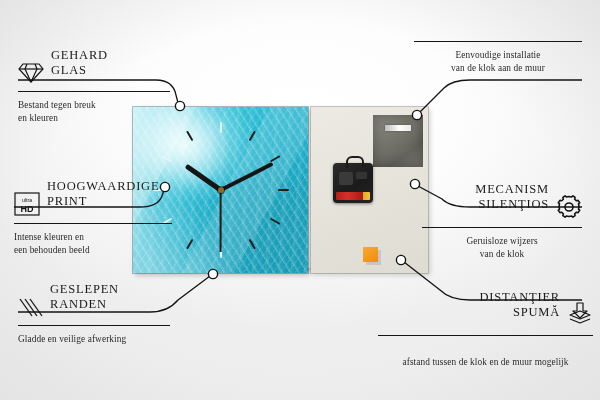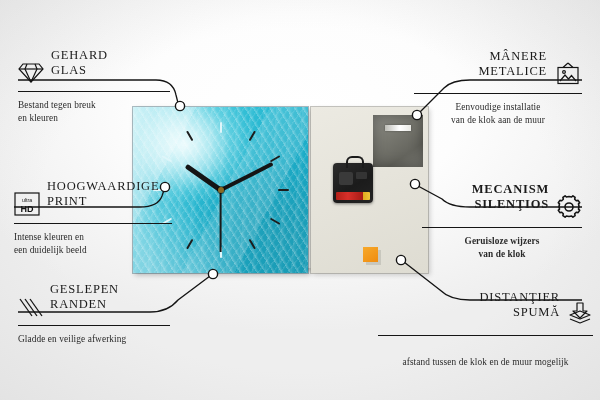--- a/index.html
+++ b/index.html
@@ -197,21 +197,21 @@
         <text x="13" y="19.5" font-family="Liberation Sans, sans-serif" font-size="9" font-weight="bold" text-anchor="middle" fill="#141414">HD</text>
       </svg>
     </span>
     <div>
       <div class="ttl"><span>HOOGWAARDIGE</span><br>
       <span>PRINT</span></div>
     </div>
   </div>
   <div class="rule" style="width:158px"></div>
   <div class="sub"><span>Intense kleuren en</span><br>
-  <span>een duidelijk beeld</span></div>
+  <span>een behouden beeld</span></div>
 </div>
 
 <div class="co left" style="left:18px;top:272px;width:160px;">
   <div class="head">
     <span class="ico">
       <svg width="25" height="22" viewBox="0 0 25 22" stroke="#141414" stroke-width="1.3" fill="none">
         <path d="M2 3 L14 20"></path>
           <path d="M7 3 L19 20"></path>
           <path d="M12 3 L24 20"></path>
       </svg>
@@ -219,40 +219,26 @@
     <div>
       <div class="ttl"><span>GESLEPEN</span><br>
       <span>RANDEN</span></div>
     </div>
   </div>
   <div class="rule" style="width:152px"></div>
   <div class="sub"><span>Gladde en veilige afwerking</span></div>
 </div>
 
 <div class="co right" style="right:18px;top:38px;width:168px;">
-  <div class="head">
-    <div>
-      <div class="ttl"><span>MÂNERE</span><br>
-      <span>METALICE</span></div>
-    </div>
-    <span class="ico">
-      <svg width="28" height="24" viewBox="0 0 28 24" fill="none" stroke="#141414" stroke-width="1.2">
-        <path d="M14 1 L9 5.5 M14 1 L19 5.5"></path>
-        <rect x="4" y="5.5" width="20" height="16"></rect>
-        <path d="M6 19 l5-6 3.5 4 3-3.5L22 19"></path>
-        <circle cx="10" cy="10" r="1.4"></circle>
-      </svg>
-    </span>
-  </div>
   <div class="rule" style="width:168px;margin-left:0;"></div>
   <div class="sub"><span>Eenvoudige installatie</span><br>
   <span>van de klok aan de muur</span></div>
 </div>
 
-<div class="co right" style="right:18px;top:170px;width:160px;font-weight:bold;">
+<div class="co right" style="right:18px;top:170px;width:160px;">
   <div class="head">
     <div>
       <div class="ttl"><span>MECANISM</span><br>
       <span>SILENŢIOS</span></div>
     </div>
     <span class="ico">
       <svg width="26" height="26" viewBox="0 0 26 26" fill="none" stroke="#141414" stroke-width="1.6">
         <path d="M13 2.5 l2.6.5 1.3-1.2 2.2 1.6-.4 1.8 1.6 1.6 1.8-.4 1.6 2.2-1.2 1.3.5 2.6-.5 2.6 1.2 1.3-1.6 2.2-1.8-.4-1.6 1.6.4 1.8-2.2 1.6-1.3-1.2-2.6.5-2.6-.5-1.3 1.2-2.2-1.6.4-1.8-1.6-1.6-1.8.4-1.6-2.2 1.2-1.3-.5-2.6.5-2.6-1.2-1.3 1.6-2.2 1.8.4 1.6-1.6-.4-1.8 2.2-1.6 1.3 1.2z" stroke-linejoin="round"></path>
         <circle cx="13" cy="13" r="4"></circle>
       </svg>

